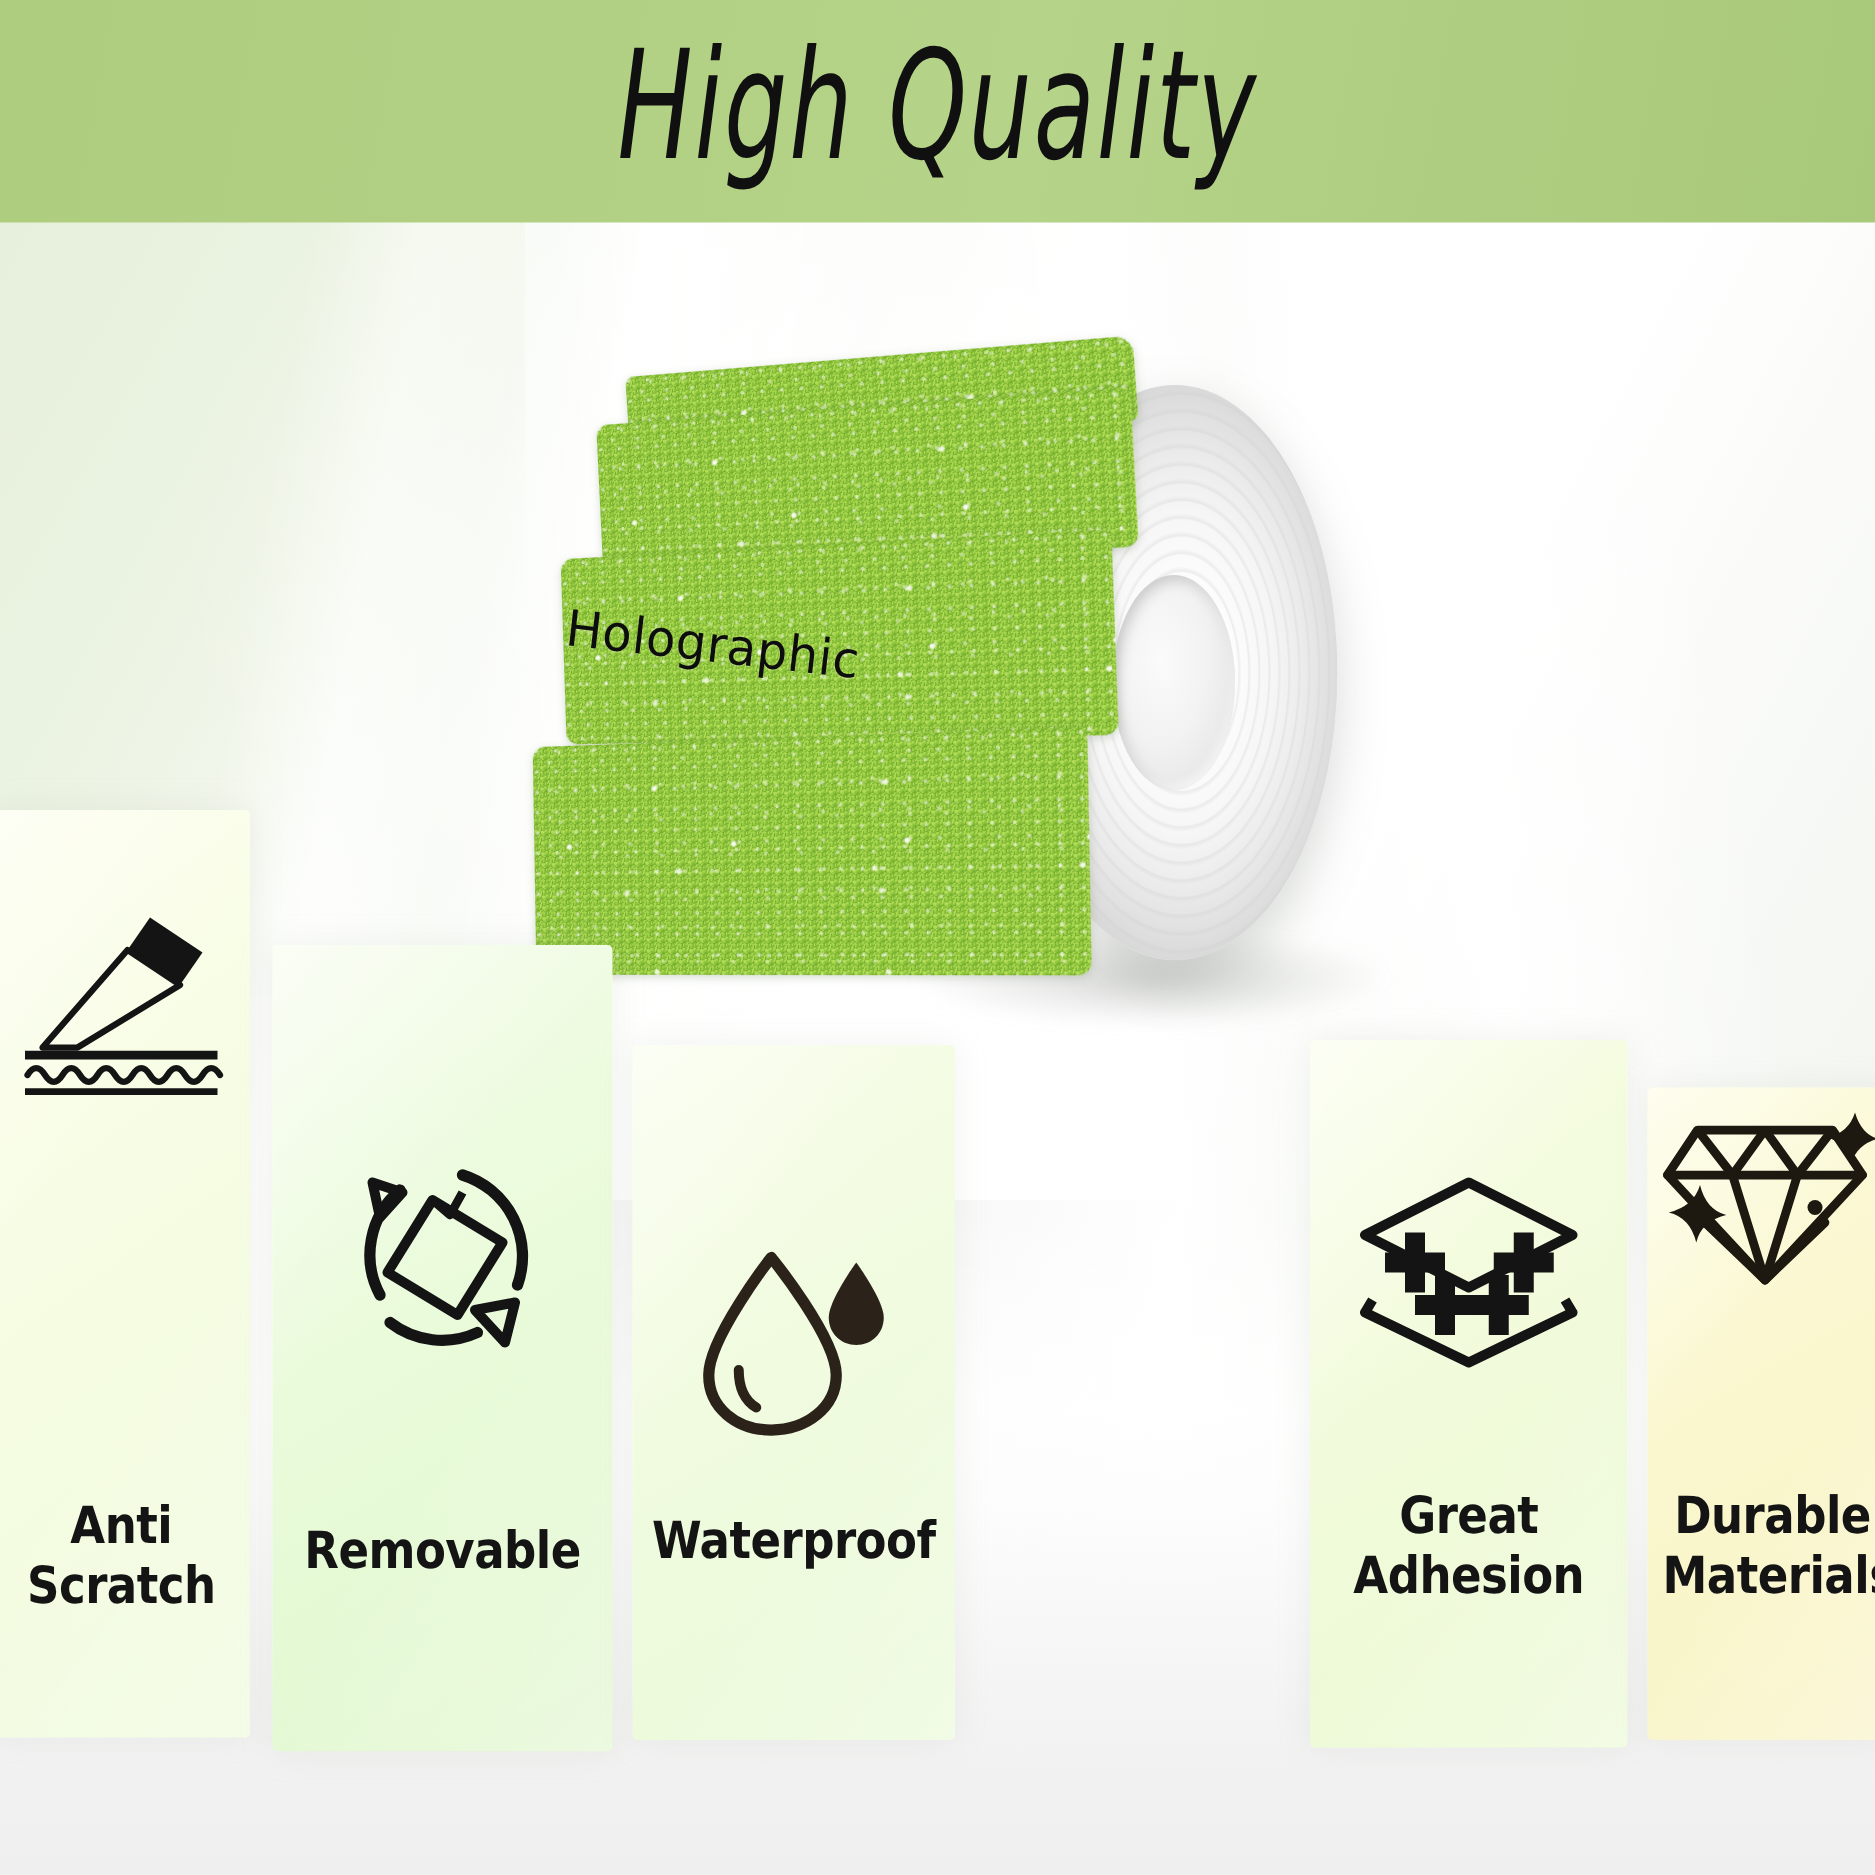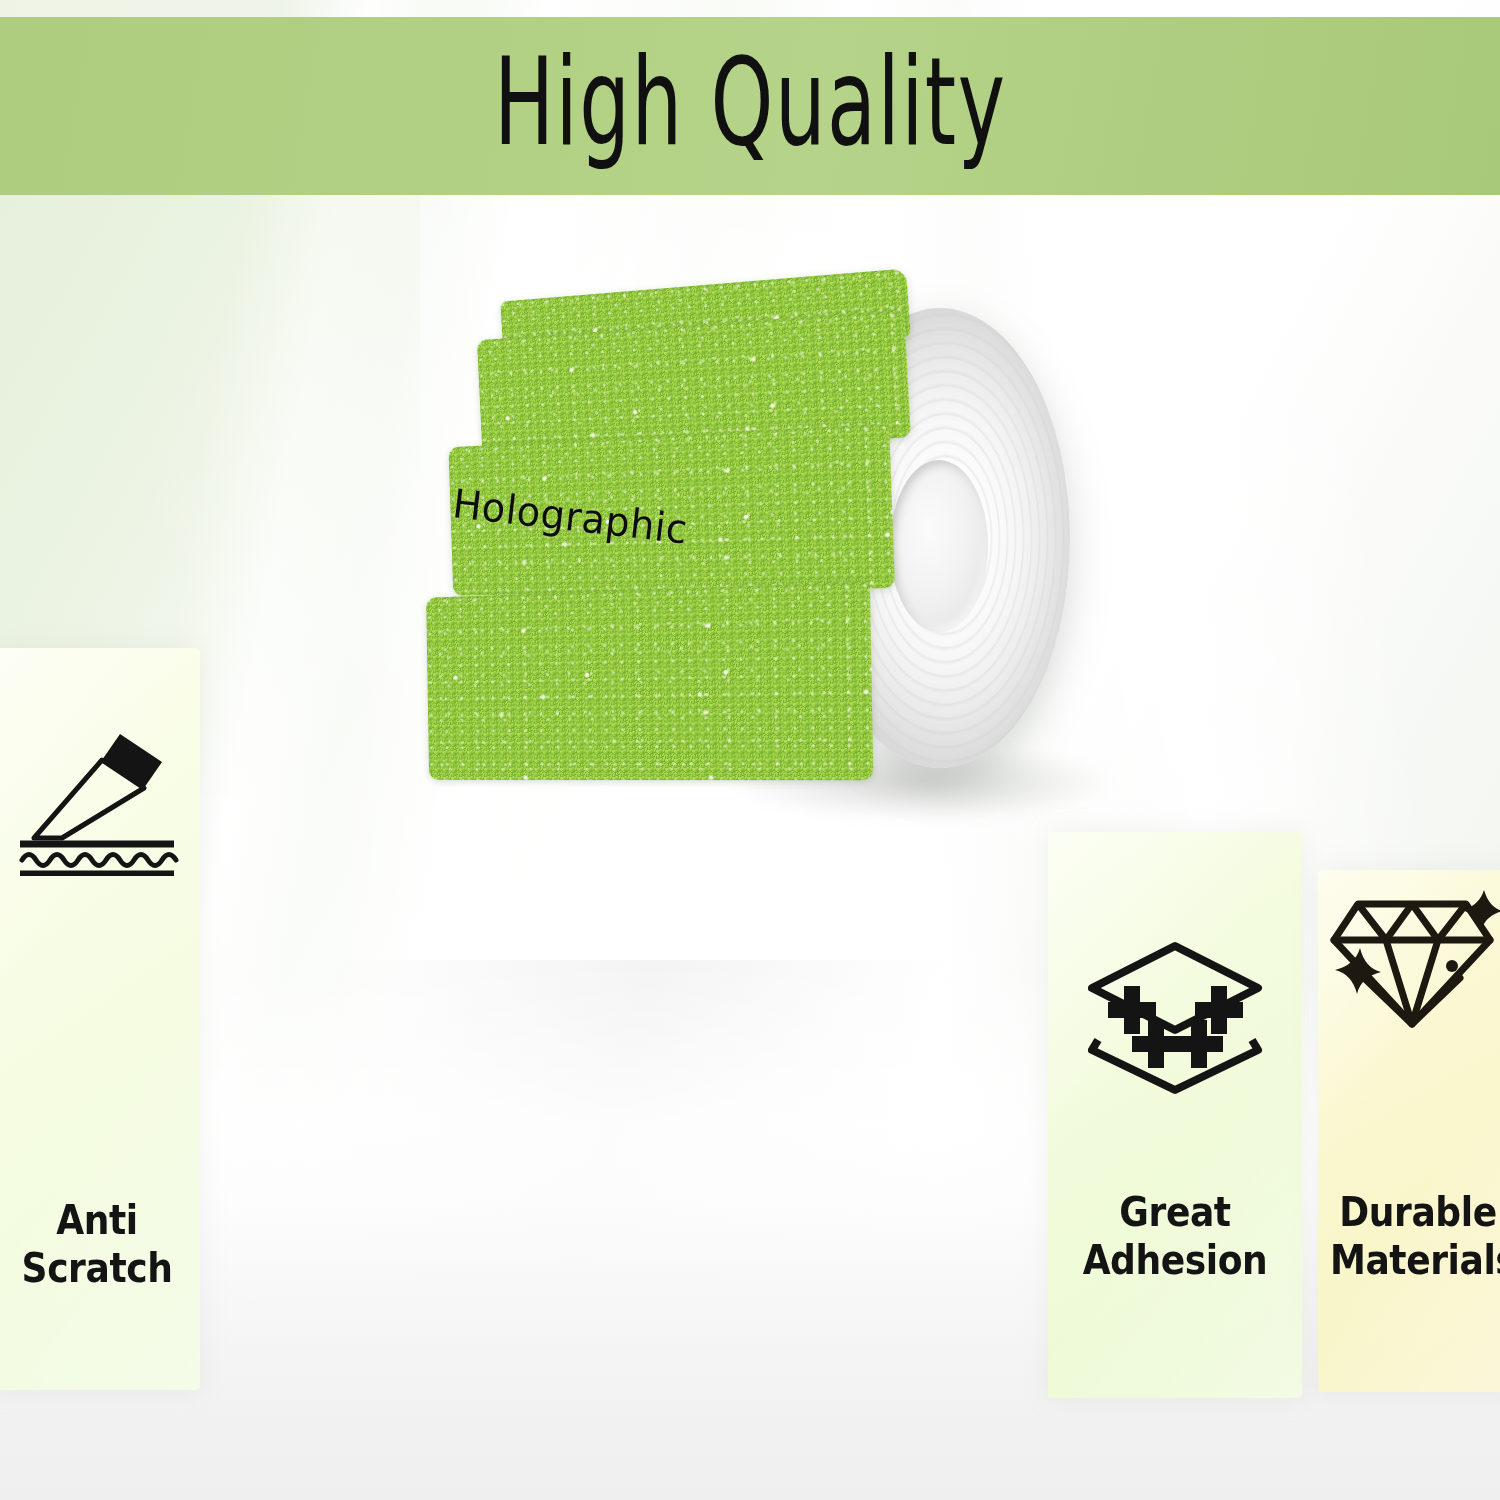--- a/index.html
+++ b/index.html
@@ -44,23 +44,23 @@
     position: absolute; left: 0; right: 0; bottom: 0; height: 300px;
     background: linear-gradient(to bottom, rgba(246,246,246,0), rgba(238,238,238,.85));
   }
   .tint-left {
     position:absolute; left:0; top:178px; width: 420px; height: 620px;
     background: linear-gradient(120deg, rgba(230,240,218,.85), rgba(255,255,255,0) 78%);
   }
 
   
   .banner {
-    position: absolute; left:0; top:17px; width:1500px; height:178px;
+    position: absolute; left:0; top:0; width:1500px; height:178px;
     background: linear-gradient(100deg,#aecd7f 0%, #b2d083 30%, #b6d489 55%, #afcd80 78%, #a9c97a 100%);
-    display:flex; align-items:center; justify-content:center;
+    display:flex; align-items:center; justify-content:center;font-style:italic;
   }
   .banner-title {
     font-family: "DejaVu Sans", sans-serif;
     font-size: 108px;
     font-weight: 400;
     color: #101010;
     letter-spacing: 2px;
     transform: scaleX(.74) scaleY(1.12);
     transform-origin: center;
     white-space: nowrap;
@@ -276,21 +276,47 @@
           <path d="M90 34 L132 62 L50 112 L22 112 Z" fill="none" stroke="#141414" stroke-width="5" stroke-linejoin="round"></path>
           <line x1="8" y1="118" x2="162" y2="118" stroke="#141414" stroke-width="7"></line>
           <path d="M10 134 q7 -11 14 0 q7 11 14 0 q7 -11 14 0 q7 11 14 0 q7 -11 14 0 q7 11 14 0 q7 -11 14 0 q7 11 14 0 q7 -11 14 0 q7 11 14 0 q7 -11 14 0" fill="none" stroke="#141414" stroke-width="5" stroke-linecap="round"></path>
           <line x1="8" y1="148" x2="162" y2="148" stroke="#141414" stroke-width="7"></line>
         </svg>
       </div>
       <div class="panel-label">Anti
 Scratch</div>
     </div>
 
-
+    <div class="panel" id="panel-1">
+      <div class="sheen"></div>
+      <div class="icon-box">
+        <svg width="160" height="160" viewBox="0 0 160 160" fill="none">
+          <path d="M96 16 A68 68 0 0 1 140 104" fill="none" stroke="#141414" stroke-width="9" stroke-linecap="round"></path>
+          <path d="M30 112 A68 68 0 0 1 46 28" fill="none" stroke="#141414" stroke-width="9" stroke-linecap="round"></path>
+          <path d="M38 134 A68 68 0 0 0 108 142" fill="none" stroke="#141414" stroke-width="9" stroke-linecap="round"></path>
+          <path d="M24 22 L48 30 L30 50 Z" fill="none" stroke="#141414" stroke-width="8" stroke-linejoin="round"></path>
+          <path d="M106 124 L138 118 L130 150 Z" fill="none" stroke="#141414" stroke-width="8" stroke-linejoin="round"></path>
+          <path d="M72 36 L128 70 L92 128 L36 94 Z" fill="none" stroke="#141414" stroke-width="8" stroke-linejoin="round"></path>
+          <path d="M72 36 L86 48 L96 30" fill="none" stroke="#141414" stroke-width="7" stroke-linejoin="round"></path>
+        </svg>
+      </div>
+      <div class="panel-label">Removable</div>
+    </div>
+
+    <div class="panel" id="panel-2">
+      <div class="sheen"></div>
+      <div class="icon-box">
+        <svg width="160" height="160" viewBox="0 0 160 160" fill="none">
+          <path d="M62 14 C62 14 114 78 114 108 C114 134 90 152 62 152 C34 152 12 134 12 108 C12 78 62 14 62 14 Z" fill="none" stroke="#2b2219" stroke-width="9" stroke-linejoin="round"></path>
+          <path d="M36 104 C36 118 40 128 50 134" fill="none" stroke="#2b2219" stroke-width="8" stroke-linecap="round"></path>
+          <path d="M130 18 C130 18 152 48 152 62 C152 75 142 84 130 84 C118 84 108 75 108 62 C108 48 130 18 130 18 Z" fill="#2b2219"></path>
+        </svg>
+      </div>
+      <div class="panel-label">Waterproof</div>
+    </div>
 
 
     <div class="panel" id="panel-4">
       <div class="sheen"></div>
       <div class="icon-box">
         <svg width="175" height="155" viewBox="0 0 175 155" fill="none">
           <path d="M87 6 L170 48 L87 90 L4 48 Z" fill="none" stroke="#141414" stroke-width="8" stroke-linejoin="round"></path>
           <path d="M10 100 L4 110 L87 150 L170 110 L164 100" fill="none" stroke="#141414" stroke-width="8" stroke-linejoin="round"></path>
           <path d="M20 62 h16 v-16 h16 v16 h16 v16 h-16 v16 h-16 v-16 h-16 z" fill="#141414"></path>
           <path d="M107 62 h16 v-16 h16 v16 h16 v16 h-16 v16 h-16 v-16 h-16 z" fill="#141414"></path>

